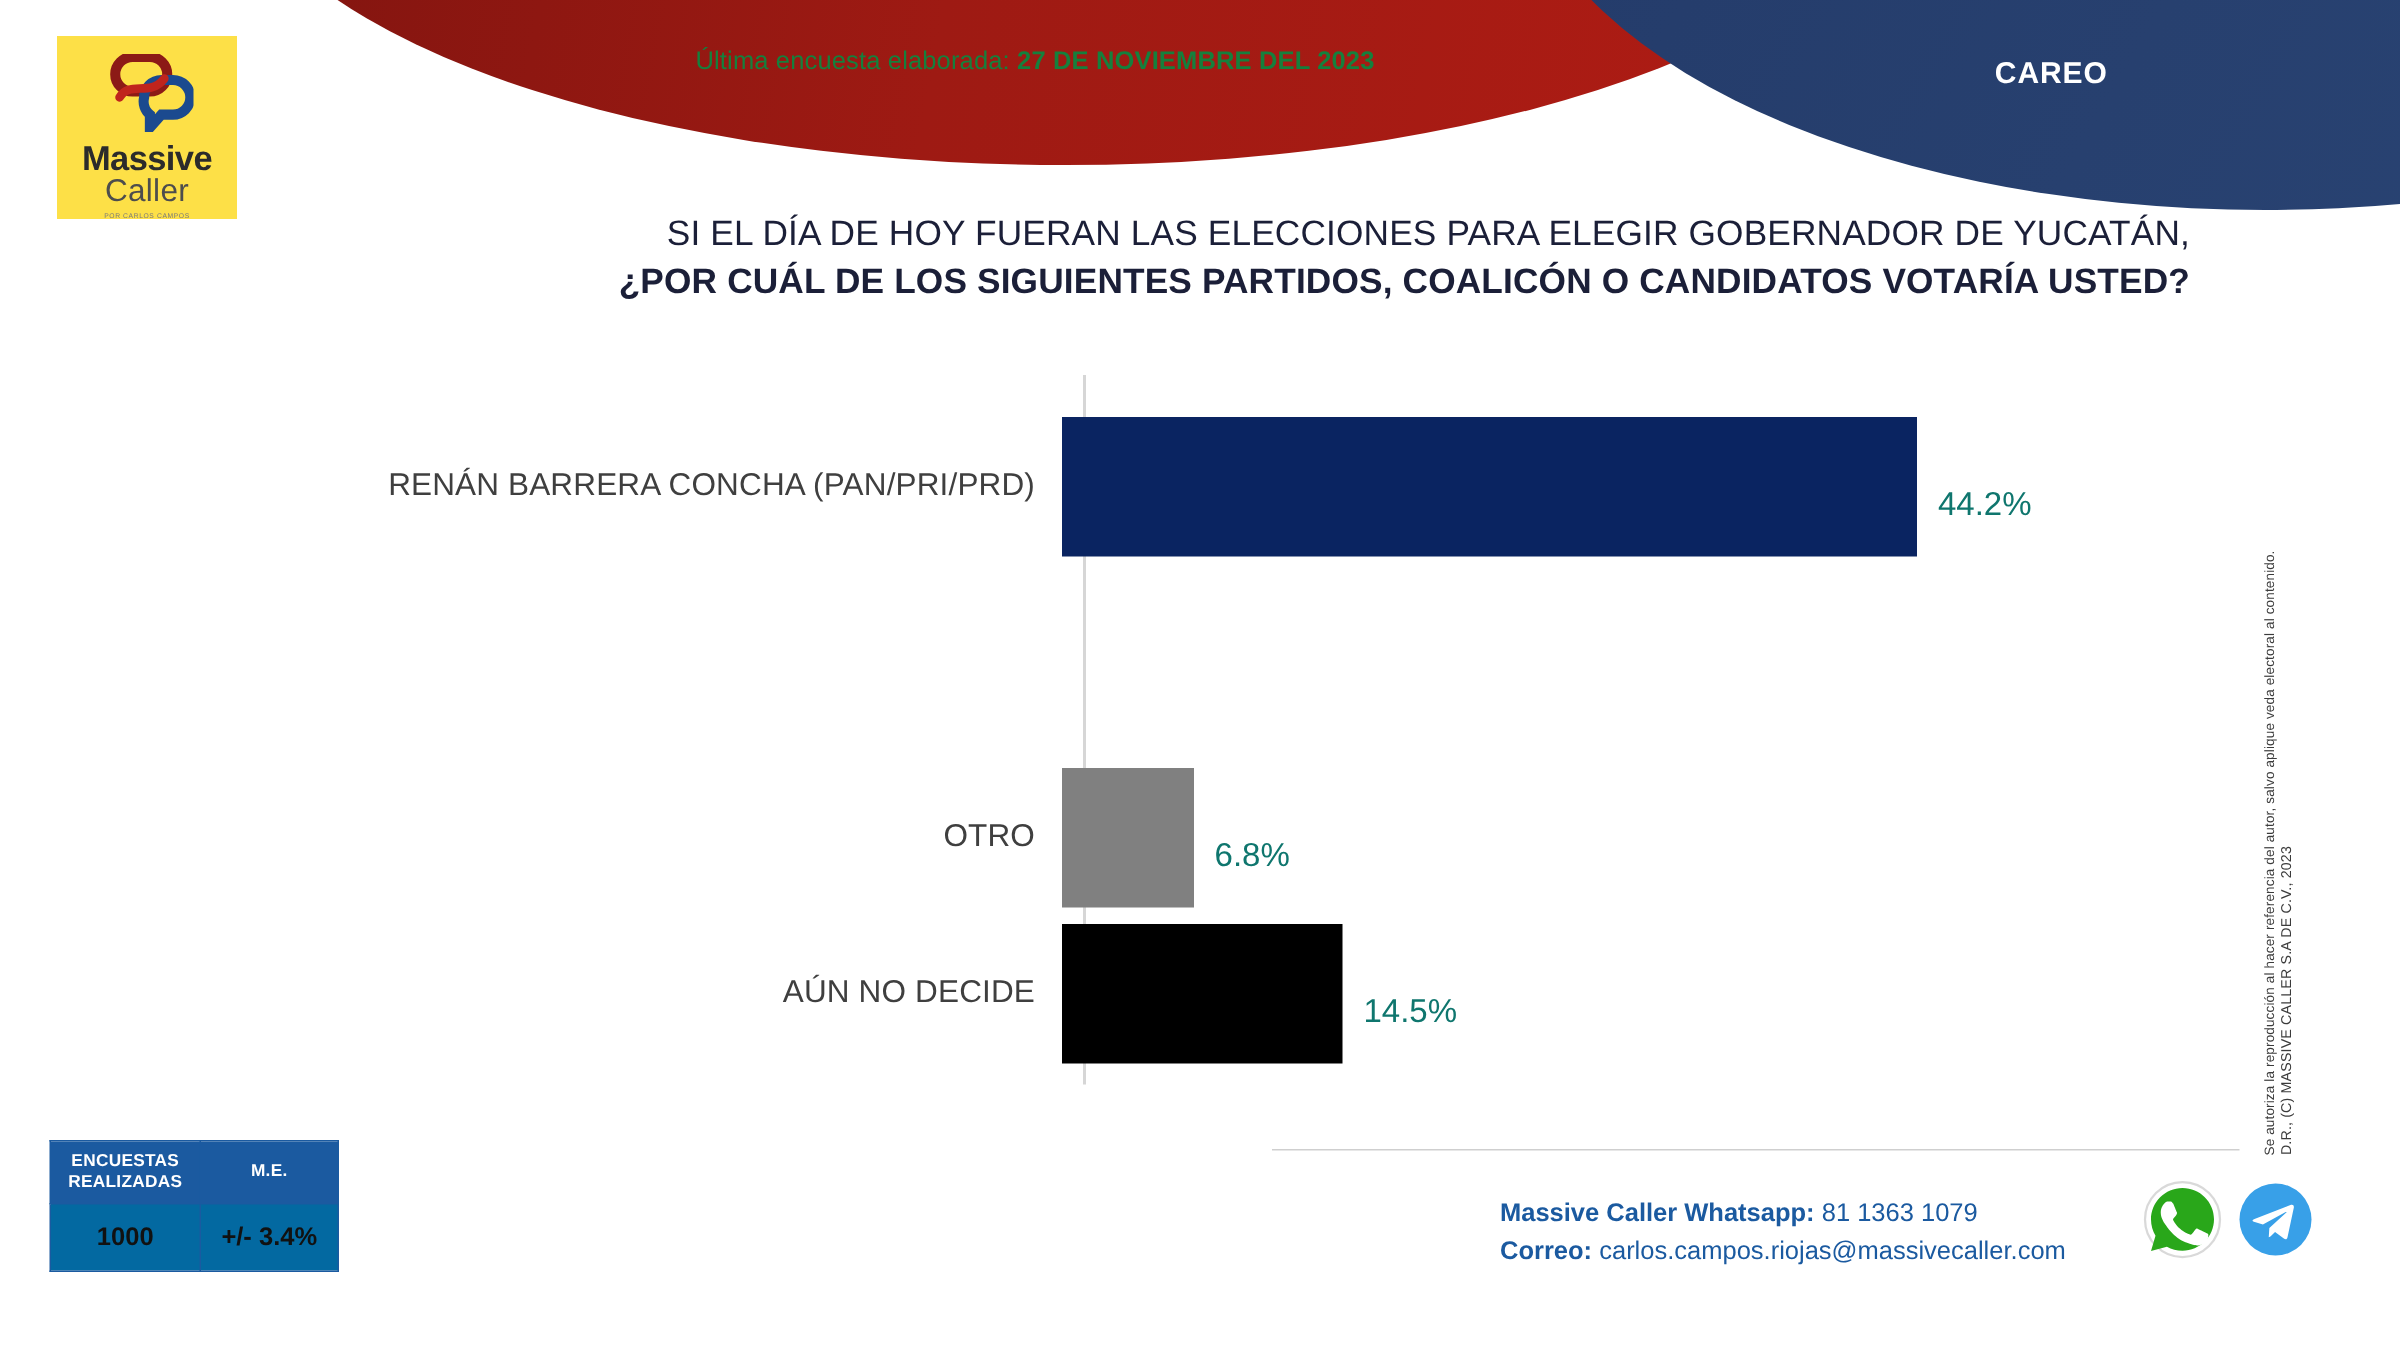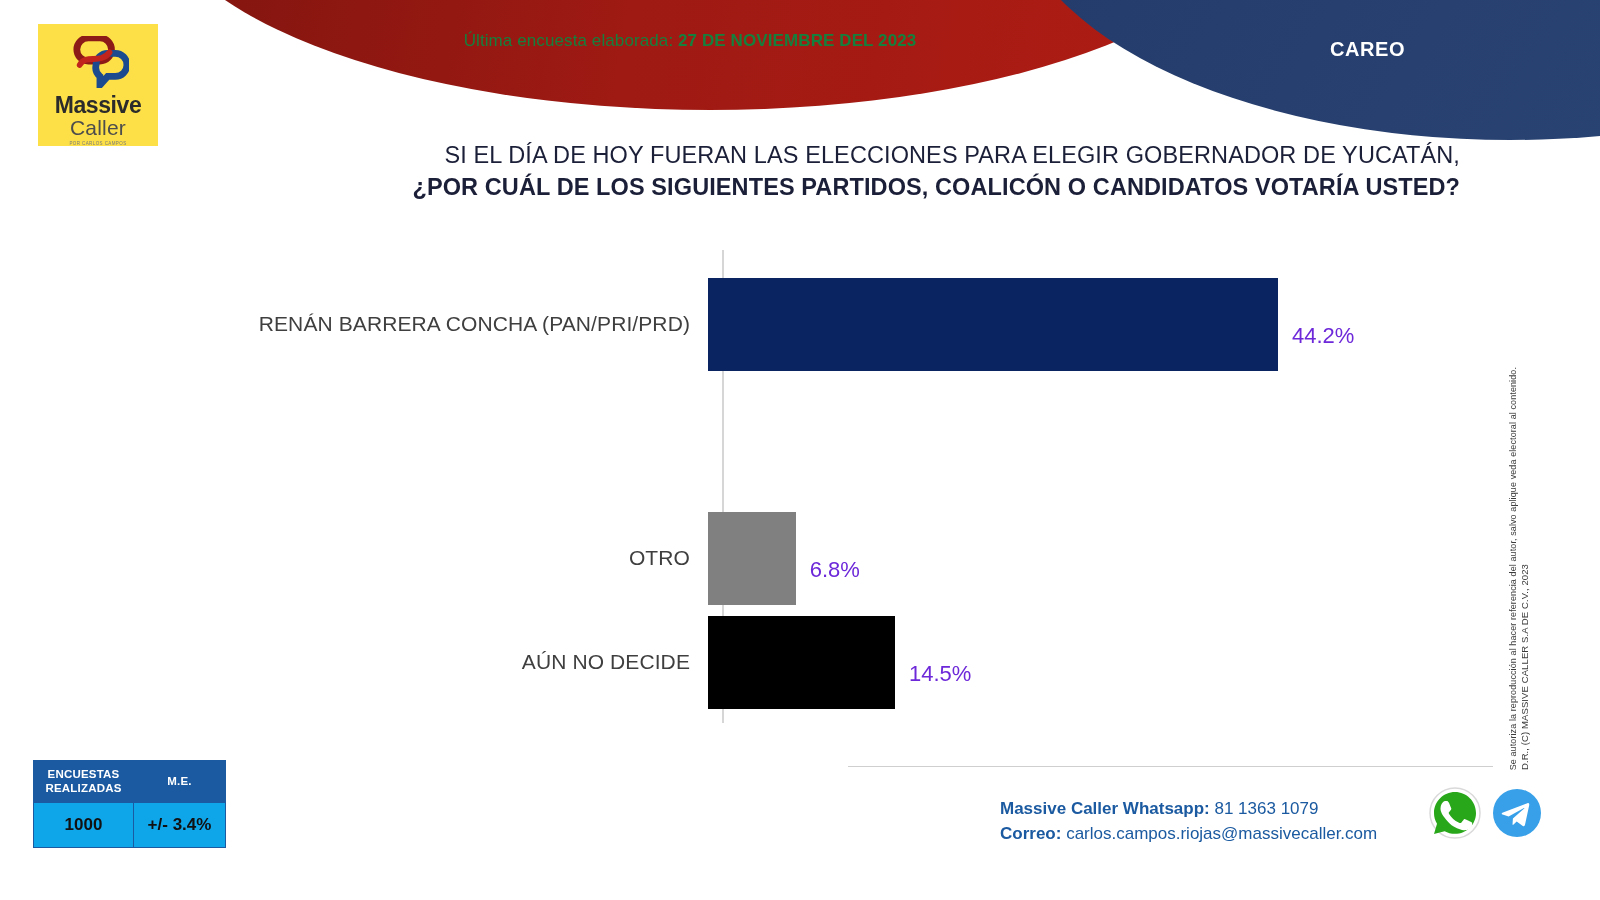--- a/index.html
+++ b/index.html
@@ -178,21 +178,21 @@
     height: 100px;
     display: flex;
     align-items: center;
   }
   .bar {
     height: 93px;
     margin-left: 2px;
   }
   .bar-value {
     font-size: 22px;
-    color: #6d28d9;
+    color: #0f766e;
     margin-left: 14px;
     white-space: nowrap;
     margin-top: 24px;
   }
 
   
   .stats-table {
     position: absolute;
     left: 33px;
     top: 760px;
@@ -207,21 +207,21 @@
   .stats-table th {
     background: #1b5aa0;
     color: #ffffff;
     font-size: 11.5px;
     font-weight: bold;
     padding: 6px 10px;
     line-height: 1.25;
     letter-spacing: 0.2px;
   }
   .stats-table td {
-    background: #0ea5e9;
+    background: #0369a1;
     color: #111111;
     font-size: 17px;
     font-weight: bold;
     padding: 12px 10px;
   }
   .th-encuestas { width: 100px; }
   .th-me { width: 92px; }
 
   
   .footer-rule {

